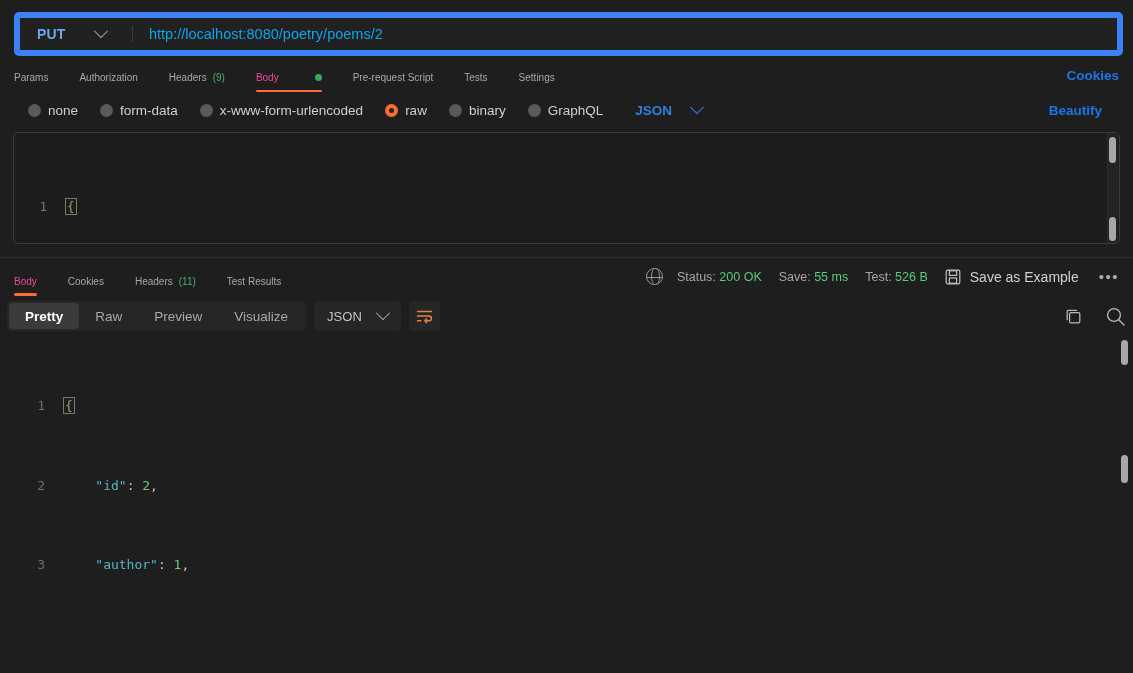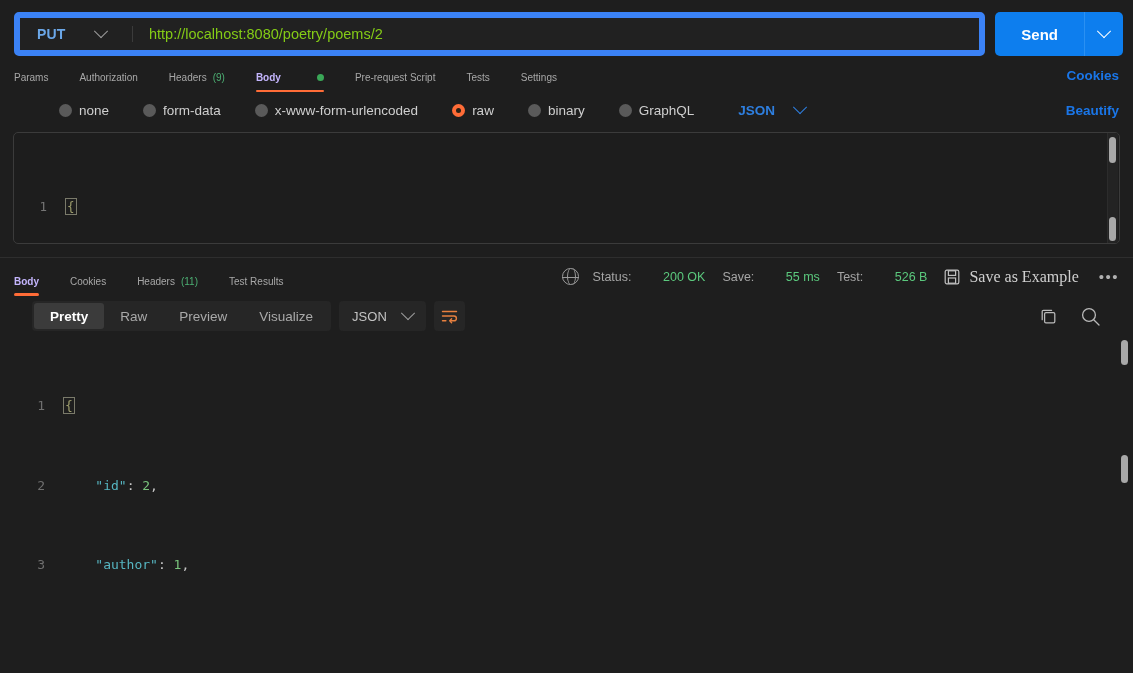--- a/index.html
+++ b/index.html
@@ -45,21 +45,21 @@
     width: 10px; height: 10px;
     border-right: 1.4px solid #9c9c9c;
     border-bottom: 1.4px solid #9c9c9c;
     transform: rotate(45deg) translate(-2px,-2px);
   }
   .url-input {
     flex: 1;
     display: flex; align-items: center;
     padding: 0 16px;
     font-size: 14.5px;
-    color: #84cc16;
+    color: #0ea5e9;
     font-family: "Liberation Sans", sans-serif;
     white-space: nowrap;
     cursor: text;
   }
   .send-wrap {
     display: flex; align-items: stretch;
     height: 44px;
     border-radius: 5px;
     overflow: hidden;
     background: #0d7eee;
@@ -87,44 +87,43 @@
   .tab {
     position: relative;
     padding: 0 0 9px 0;
     margin-right: 31px;
     font-size: 10px;
     color: #a8a8a8;
     cursor: pointer;
     display: flex; align-items: center; gap: 6px;
     white-space: nowrap;
   }
-  .tab.active { color: #c4b5fd; font-weight: bold; gap: 36px; }
+  .tab.active { color: #ec4899; font-weight: normal; gap: 36px; }
   .tab.active::after {
     content: ""; position: absolute;
     left: 0; right: 0; bottom: 0; height: 2.5px;
     background: #ff6c37; border-radius: 2px;
   }
   .tab .cnt { color: #4caf73; }
   .dot-green {
     width: 7px; height: 7px; border-radius: 50%;
     background: #3aa757; display: inline-block;
   }
   .link-blue {
     color: #1a76e8; font-size: 13.5px; font-weight: bold;
     cursor: pointer;
   }
   .req-tabs .link-blue { margin-left: auto; padding-bottom: 9px; }
 
   
   .bodytype-row {
     display: flex; align-items: center;
     height: 36px;
-    padding: 0 14px 0 28px;
-    gap: 12px;
-    margin-left: 31px;
+    padding: 0 31px 0 28px;
+    gap: 0;
   }
   .radio-item {
     display: flex; align-items: center; gap: 7px;
     margin-right: 22px;
     font-size: 13.5px; color: #cfcfcf;
     cursor: pointer; white-space: nowrap;
   }
   .radio {
     width: 13px; height: 13px; border-radius: 50%;
     background: #5a5a5a; flex: none;
@@ -195,51 +194,51 @@
     padding: 0 14px;
     margin-top: 13px;
     border-top: 1px solid #2e2e2e;
   }
   .resp-tabs { display: flex; align-items: flex-end; height: 38px; }
   .meta { margin-left: auto; display: flex; align-items: center; gap: 0; }
   .meta-item {
     font-size: 12.5px; color: #a5a5a5; margin-right: 17px;
     white-space: nowrap;
   }
-  .meta-item b { color: #5bc87d; font-weight: normal; margin-left: 28px; }
+  .meta-item b { color: #5bc87d; font-weight: normal; }
   .globe {
     width: 17px; height: 17px; border-radius: 50%;
     border: 1.3px solid #9a9a9a; margin-right: 14px;
     position: relative; flex: none;
   }
   .globe::before {
     content:""; position:absolute; left: 50%; top:-1px; bottom:-1px;
     width: 7px; margin-left:-3.5px;
     border-left: 1.3px solid #9a9a9a; border-right: 1.3px solid #9a9a9a;
     border-radius: 50%;
   }
   .globe::after {
     content:""; position:absolute; left:-1px; right:-1px; top:50%;
     border-top: 1.3px solid #9a9a9a;
   }
   .save-ex {
     display: flex; align-items: center; gap: 9px;
-    font-size: 16px; color: #d0d0d0; cursor: pointer;
-    margin-right: 20px; white-space: nowrap; font-family: Liberation Serif, serif;
+    font-size: 14px; color: #d0d0d0; cursor: pointer;
+    margin-right: 20px; white-space: nowrap;
   }
   .dots3 {
     color: #b0b0b0; font-size: 15px; letter-spacing: 1.5px;
     cursor: pointer; line-height: 1;
   }
 
   
   .resp-tools {
     display: flex; align-items: center;
     height: 42px;
-    padding: 0 32px;
+    padding: 0 7px;
     gap: 8px;
   }
   .seg {
     display: flex; align-items: center;
     background: #262626; border-radius: 4px;
     height: 30px; padding: 2px;
   }
   .seg-btn {
     display: flex; align-items: center;
     height: 26px; padding: 0 16px;
@@ -280,26 +279,20 @@
 </head>
 <body>
 
 <div class="urlbar">
   <div class="url-wrap">
     <div class="method-sel">
       <span class="method-label">PUT</span>
       <span class="chev"></span>
     </div>
     <div class="url-input">http://localhost:8080/poetry/poems/2</div>
-  </div>
-  <div class="send-wrap">
-    <div class="send-btn">Send</div>
-    <div class="send-caret">
-      <span class="chev"></span>
-    </div>
   </div>
 </div>
 
 <div class="req-tabs">
   <div class="tab">
     <span>Params</span>
   </div>
   <div class="tab">
     <span>Authorization</span>
   </div>

